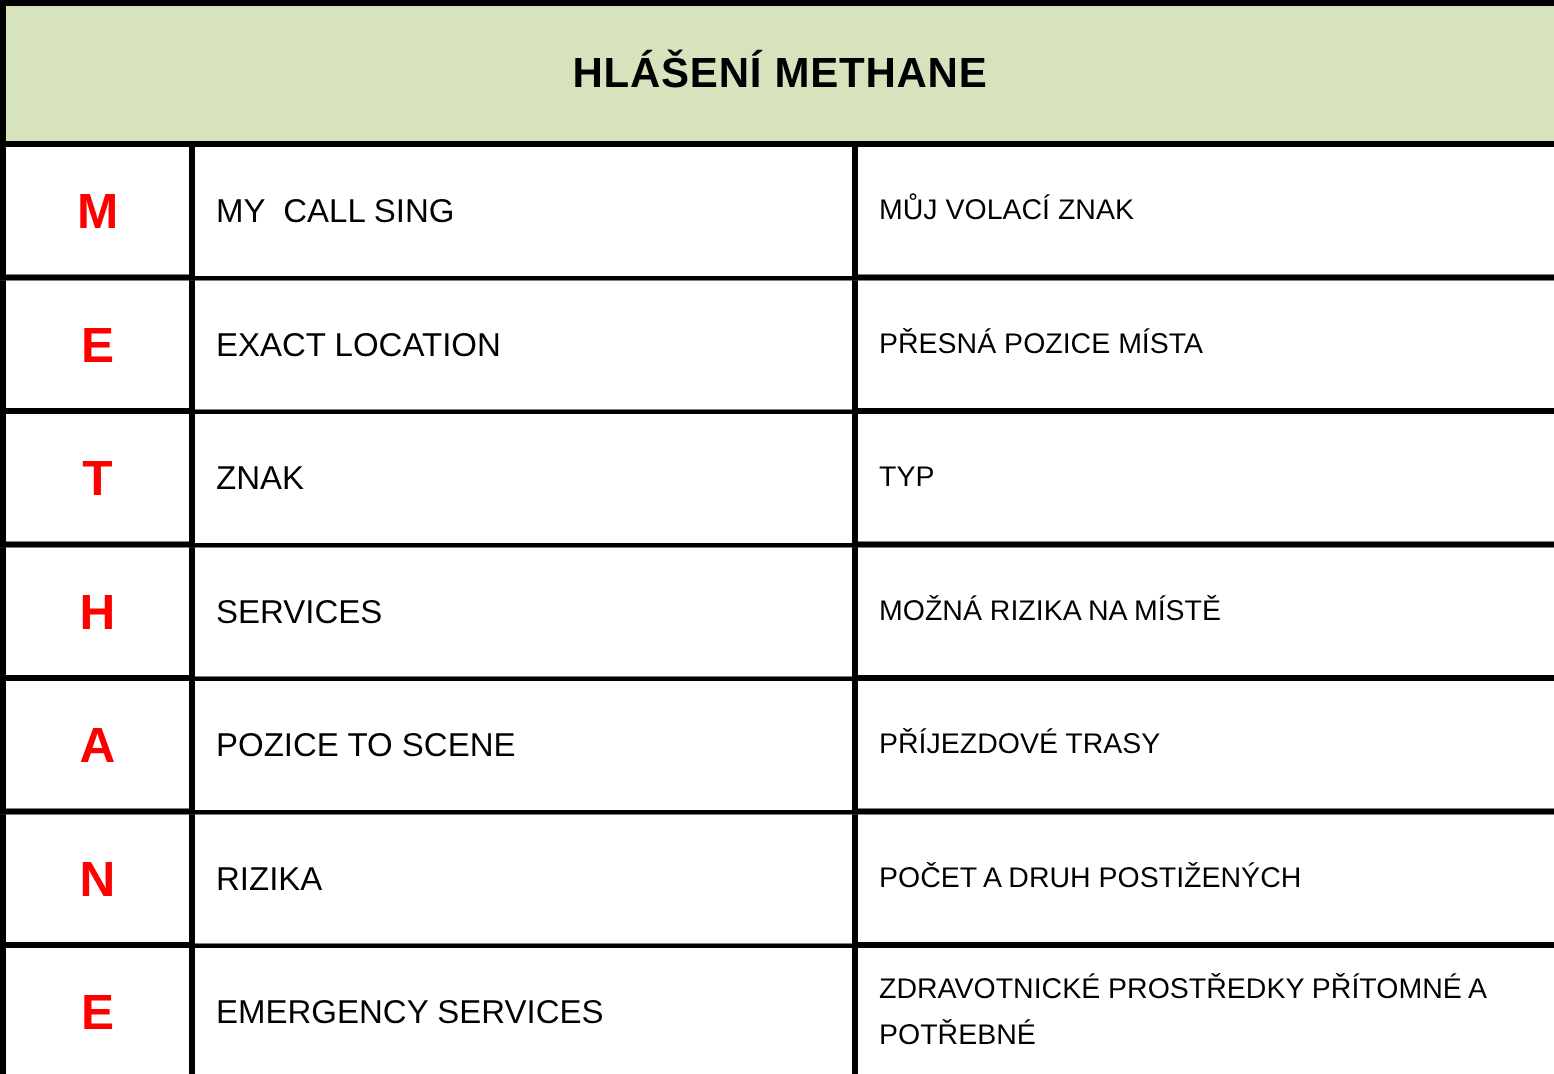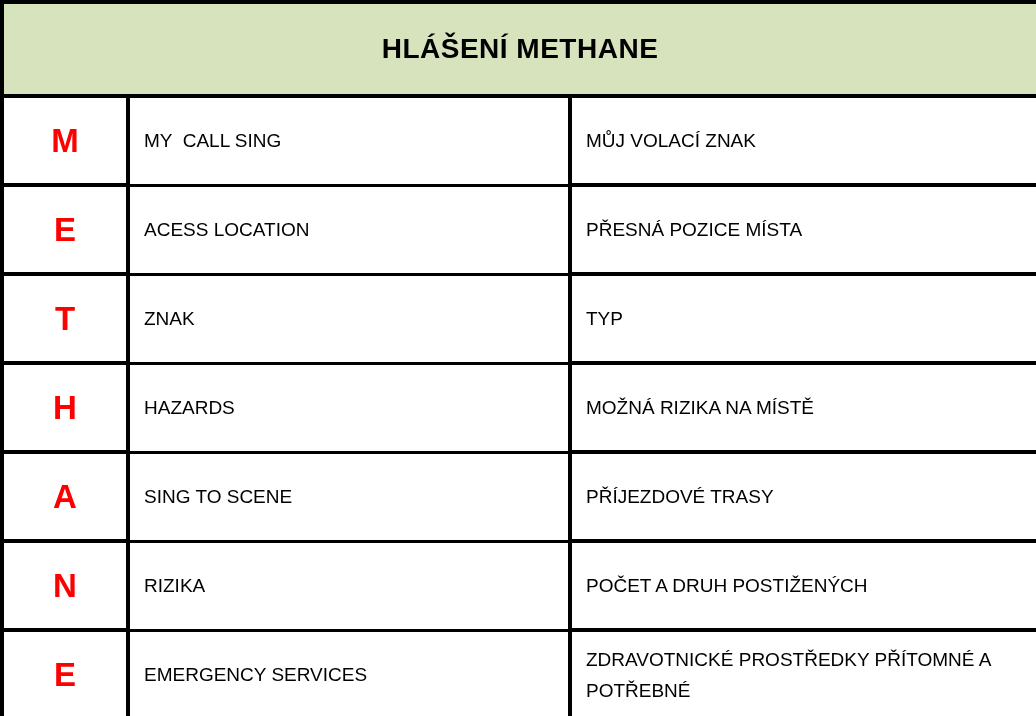--- a/index.html
+++ b/index.html
@@ -32,21 +32,21 @@
     letter-spacing: 0.5px;
   }
   .letter-cell {
     text-align: center;
     font-size: 33px;
     font-weight: bold;
     color: #ff0000;
     width: 120px;
   }
   .english-cell {
-    font-size: 19px;
+    font-size: 22px;
     padding-left: 14px;
     padding-right: 10px;
     white-space: pre-wrap;
     width: 438px;
   }
   .czech-cell {
     font-size: 19px;
     padding-left: 14px;
     padding-right: 18px;
     line-height: 31px;
@@ -70,39 +70,39 @@
     </tr>
 
     <tr class="data-row">
       <td class="letter-cell outer">M</td>
       <td class="english-cell">MY  CALL SING</td>
       <td class="czech-cell outer">MŮJ VOLACÍ ZNAK</td>
     </tr>
 
     <tr class="data-row">
       <td class="letter-cell outer">E</td>
-      <td class="english-cell">ACESS LOCATION</td>
+      <td class="english-cell">EXACT LOCATION</td>
       <td class="czech-cell outer">PŘESNÁ POZICE MÍSTA</td>
     </tr>
 
     <tr class="data-row">
       <td class="letter-cell outer">T</td>
       <td class="english-cell">ZNAK</td>
       <td class="czech-cell outer">TYP</td>
     </tr>
 
     <tr class="data-row">
       <td class="letter-cell outer">H</td>
-      <td class="english-cell">HAZARDS</td>
+      <td class="english-cell">SERVICES</td>
       <td class="czech-cell outer">MOŽNÁ RIZIKA NA MÍSTĚ</td>
     </tr>
 
     <tr class="data-row">
       <td class="letter-cell outer">A</td>
-      <td class="english-cell">SING TO SCENE</td>
+      <td class="english-cell">POZICE TO SCENE</td>
       <td class="czech-cell outer">PŘÍJEZDOVÉ TRASY</td>
     </tr>
 
     <tr class="data-row">
       <td class="letter-cell outer">N</td>
       <td class="english-cell">RIZIKA</td>
       <td class="czech-cell outer">POČET A DRUH POSTIŽENÝCH</td>
     </tr>
 
     <tr class="data-row">

